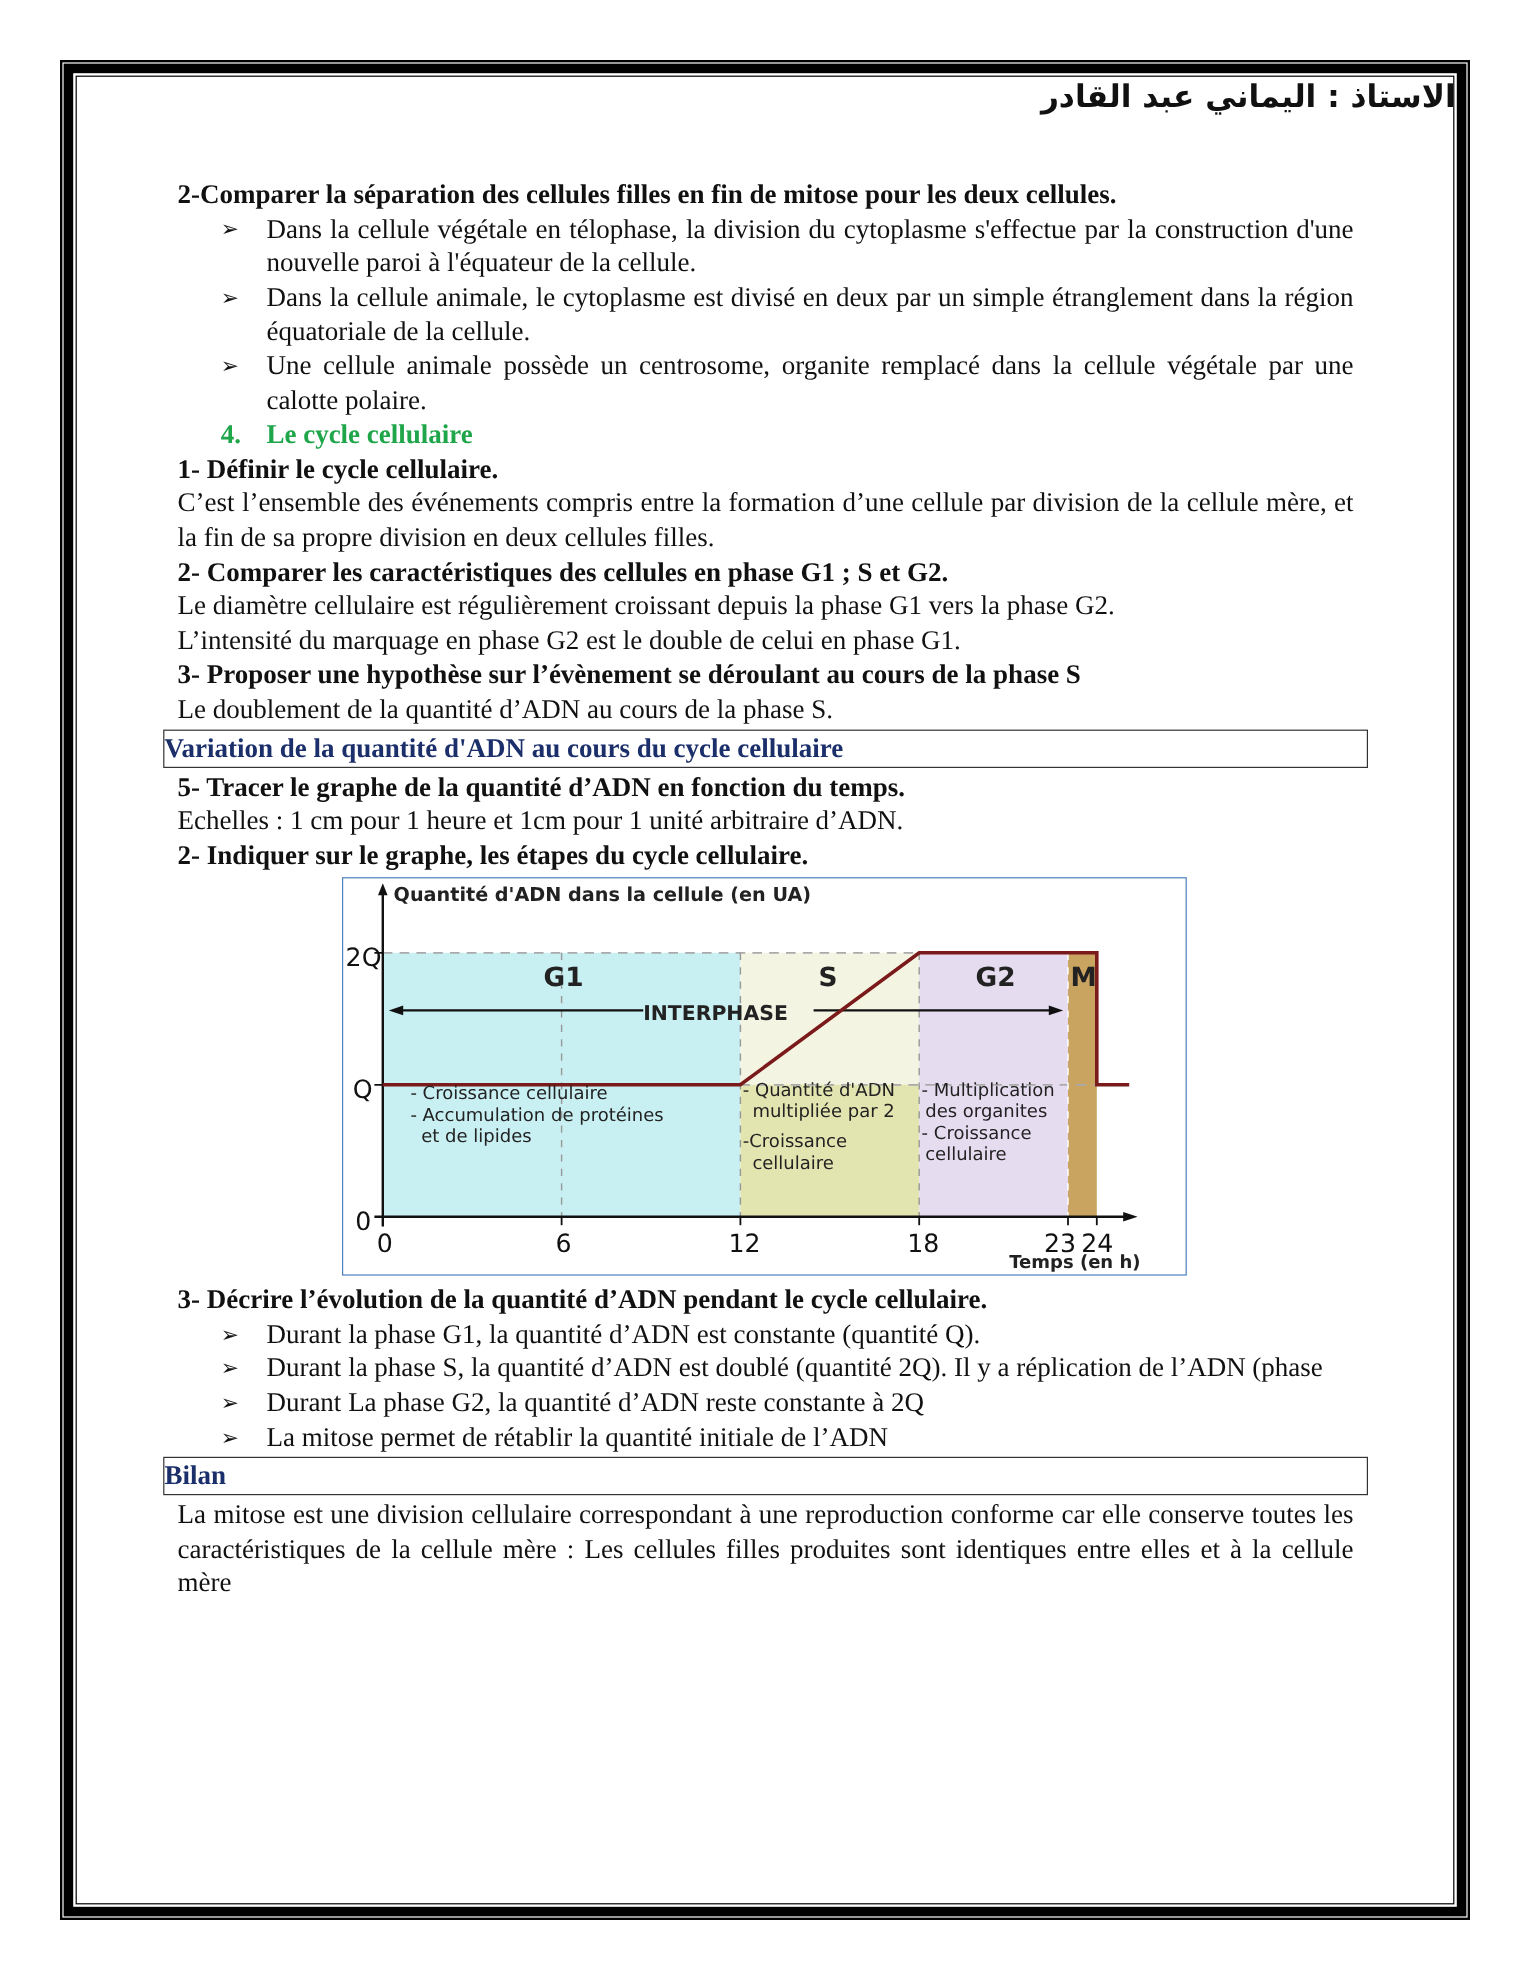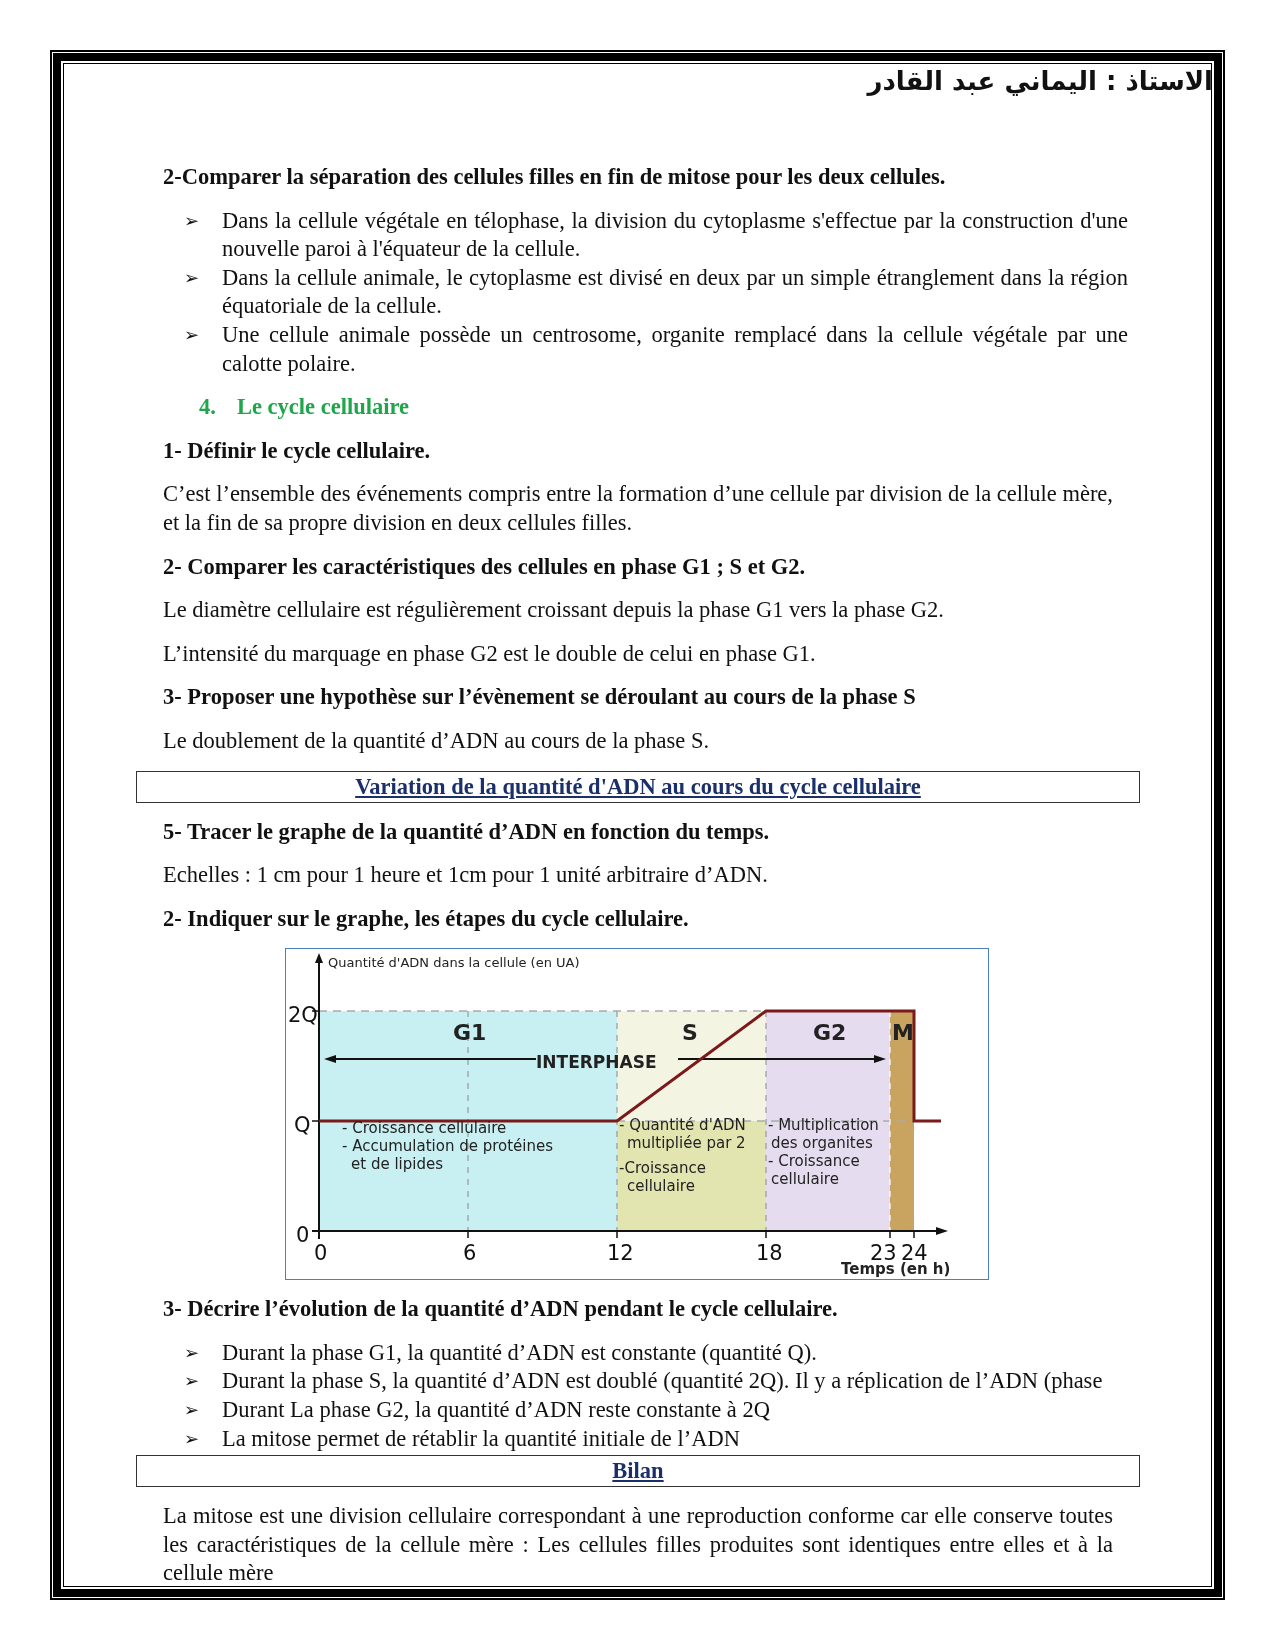--- a/index.html
+++ b/index.html
@@ -8,30 +8,30 @@
   .frame-outer { position: absolute; left: 50px; top: 50px; width: 1175px; height: 1550px;
                  border: 2px solid #000; box-sizing: border-box; }
   .frame-thick { position: absolute; left: 53px; top: 53px; width: 1169px; height: 1544px;
                  border: 8px solid #000; box-sizing: border-box; }
   .frame-inner { position: absolute; left: 63px; top: 63px; width: 1149px; height: 1524px;
                  border: 1.5px solid #000; box-sizing: border-box; }
   .author { position: absolute; right: 62px; top: 66px; direction: rtl;
             font-family: "DejaVu Sans", sans-serif; font-weight: bold; font-size: 26px; }
   .content { position: absolute; left: 148px; top: 148px; width: 980px;
              font-size: 22.5px; line-height: 28.6px; }
-  .content p { margin: 15px; }
+  .content p { margin: 0; }
   .b { font-weight: bold; }
   .just { text-align: justify; }
   ul.arrow { list-style: none; margin: 0; padding: 0 0 0 74px; }
   ul.arrow li { position: relative; text-align: justify; }
   ul.arrow li .bullet { position: absolute; left: -38px; top: 0; font-size: 18px; }
   .green { color: #1fa64a; font-weight: bold; padding-left: 36px; }
   .green .num { display: inline-block; width: 38px; }
-  .boxhead { border: 1.5px solid #333; margin: 2px -12px 2px -12px; text-align: center;
-             color: #1b2f6b; font-weight: bold; height: 30px; line-height: 30px; text-decoration: underline; }
+  .boxhead { border: 1.5px solid #333; margin: 2px -12px 2px -12px; text-align: left;
+             color: #1b2f6b; font-weight: bold; height: 30px; line-height: 30px; }
   .chart-box { position: relative; margin: 4px 0 6px 137px; width: 704px; height: 332px;
                border: 1.5px solid #4a7fc1; box-sizing: border-box; background: #fff;
                font-family: "DejaVu Sans", sans-serif; }
   .chart-box svg { position: absolute; left: 0; top: 0; }
   .chart-box .lbl { position: absolute; font-size: 15px; color: #222; line-height: 19px; white-space: nowrap; }
   .chart-box .ph { position: absolute; font-size: 22px; font-weight: bold; color: #222; }
   .chart-box .tick { position: absolute; font-size: 21px; color: #111; }
 </style>
 </head>
 <body>
@@ -93,21 +93,21 @@
       <line x1="604" y1="282" x2="604" y2="289" stroke="#111" stroke-width="1.5"></line>
       <line x1="628" y1="282" x2="628" y2="289" stroke="#111" stroke-width="1.5"></line>
 
       <line x1="44" y1="110" x2="250" y2="110" stroke="#111" stroke-width="1.8"></line>
       <polygon points="38,110 50,106 50,114" fill="#111"></polygon>
       <line x1="392" y1="110" x2="592" y2="110" stroke="#111" stroke-width="1.8"></line>
       <polygon points="600,110 588,106 588,114" fill="#111"></polygon>
 
       <polyline points="33,172 331,172 480,62 628,62 628,172 655,172" fill="none" stroke="#7a1a1a" stroke-width="3"></polyline>
     </svg>
-    <div class="lbl" style="left:42px;top:4px;font-size:13px;">Quantité d'ADN dans la cellule (en UA)</div>
+    <div class="lbl" style="left:42px;top:4px;font-size:16px;font-weight:bold;">Quantité d'ADN dans la cellule (en UA)</div>
     <div class="tick" style="left:2px;top:52px;">2Q</div>
     <div class="tick" style="left:8px;top:162px;">Q</div>
     <div class="tick" style="left:10px;top:272px;">0</div>
     <div class="tick" style="left:28px;top:290px;">0</div>
     <div class="tick" style="left:177px;top:290px;">6</div>
     <div class="tick" style="left:321px;top:290px;text-align:center;">12</div>
     <div class="tick" style="left:470px;top:290px;">18</div>
     <div class="tick" style="left:584px;top:290px;">23</div>
     <div class="tick" style="left:615px;top:290px;">24</div>
     <div class="lbl" style="left:555px;top:311px;font-size:15px;font-weight:bold;">Temps (en h)</div>

